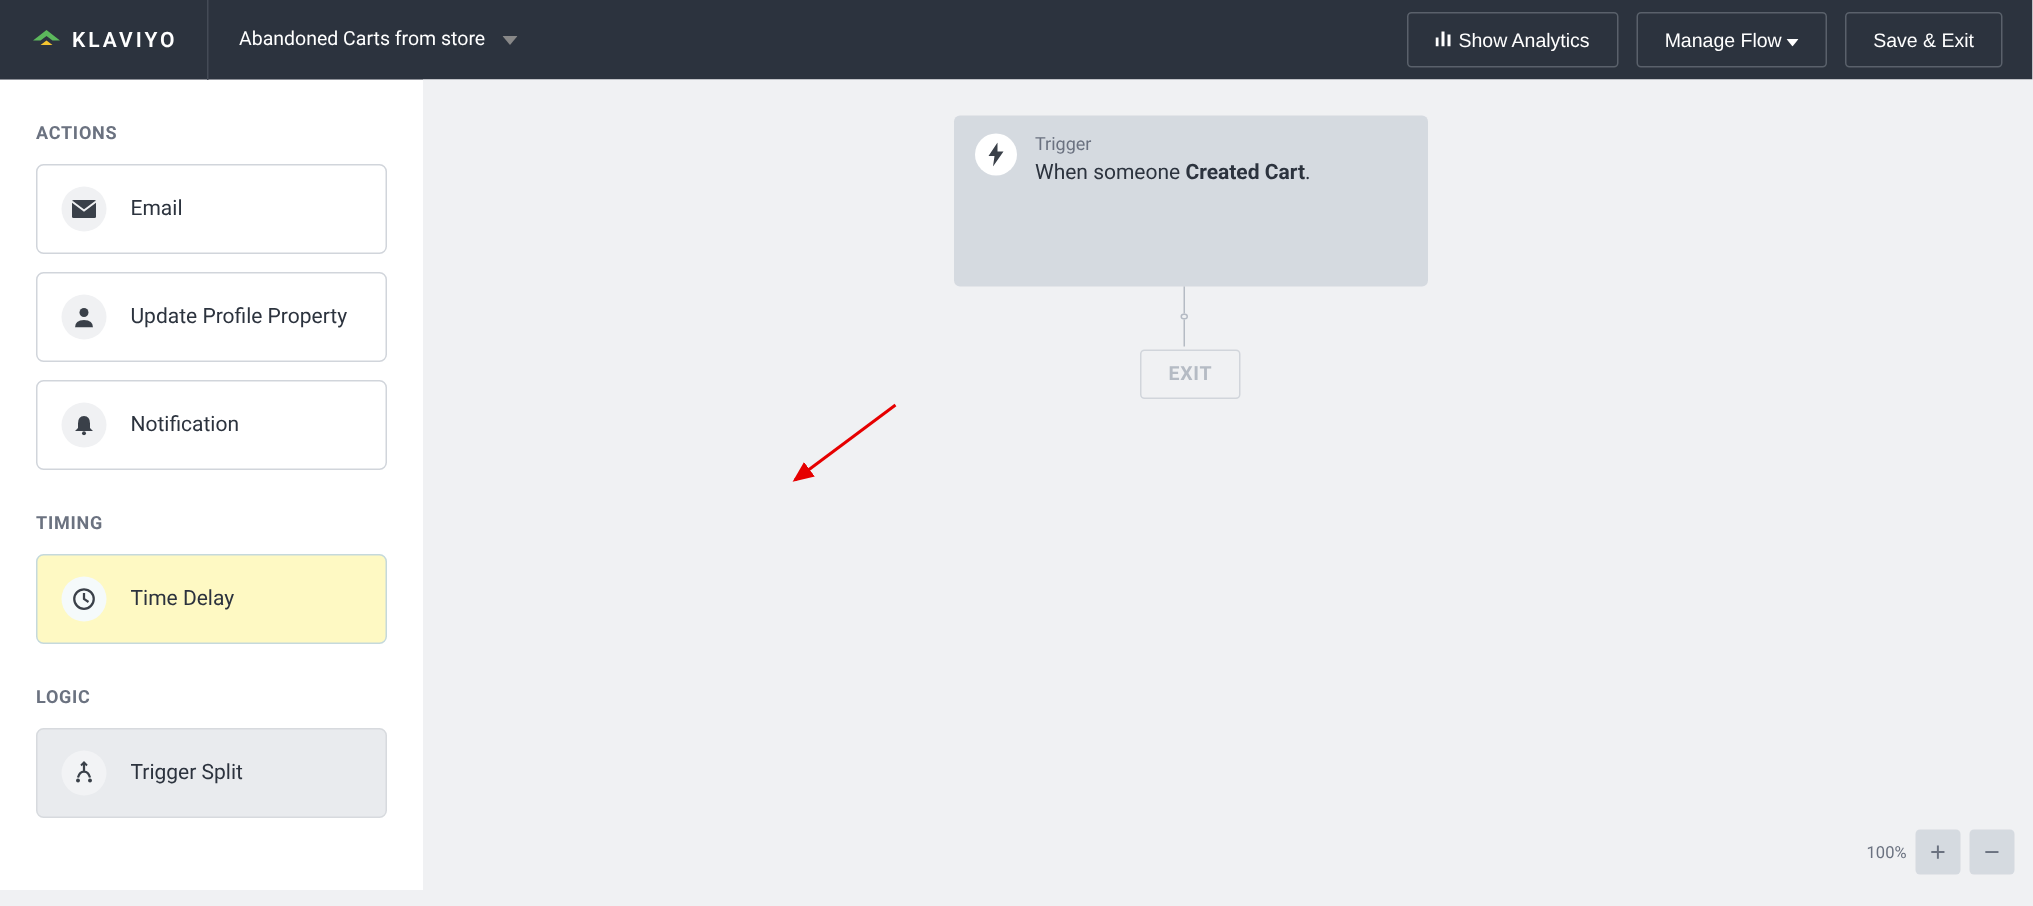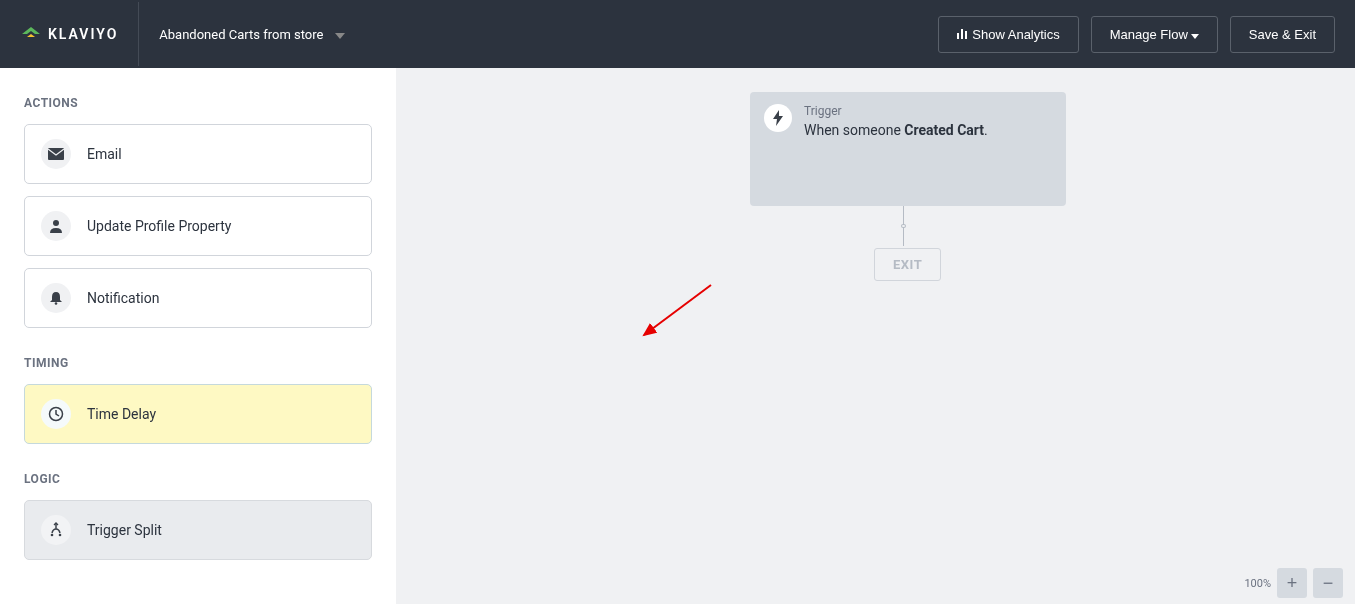--- a/index.html
+++ b/index.html
@@ -9,21 +9,21 @@
     }
     body {
       font-family: -apple-system, BlinkMacSystemFont, "Segoe UI", Roboto, Helvetica, Arial, sans-serif;
       width: 1355px;
       height: 604px;
       overflow: hidden;
       background: #f0f1f3;
     }
     .header {
       background: #2c333e;
-      height: 68px;
+      height: 53px;
       display: flex;
       align-items: center;
       padding: 0 20px;
       color: #fff;
     }
     .logo {
       display: flex;
       align-items: center;
       gap: 6px;
       padding-right: 20px;
@@ -61,21 +61,21 @@
       display: flex;
       align-items: center;
       gap: 3px;
       font-weight: 400;
     }
     .main {
       display: flex;
       height: calc(604px - 64px);
     }
     .sidebar {
-      width: 396px;
+      width: 282px;
       background: #fff;
       padding: 28px 24px;
       overflow-y: auto;
     }
     .section-label {
       color: #6b7280;
       font-size: 12px;
       font-weight: 700;
       letter-spacing: 0.5px;
       margin-bottom: 14px;

